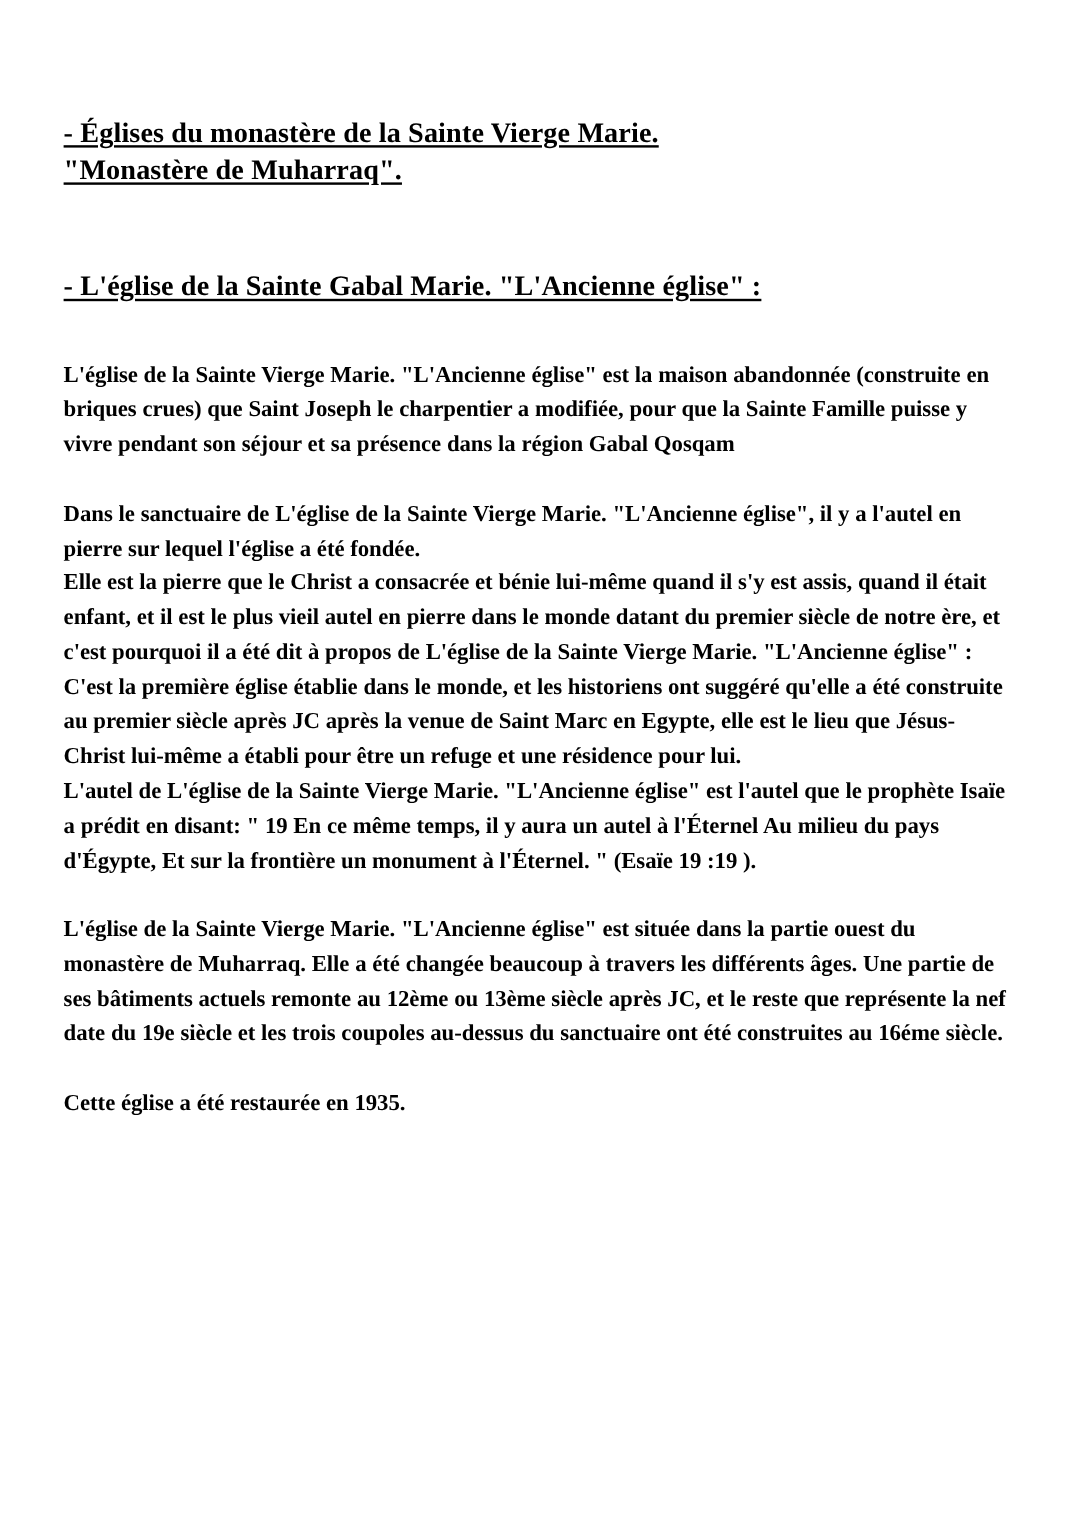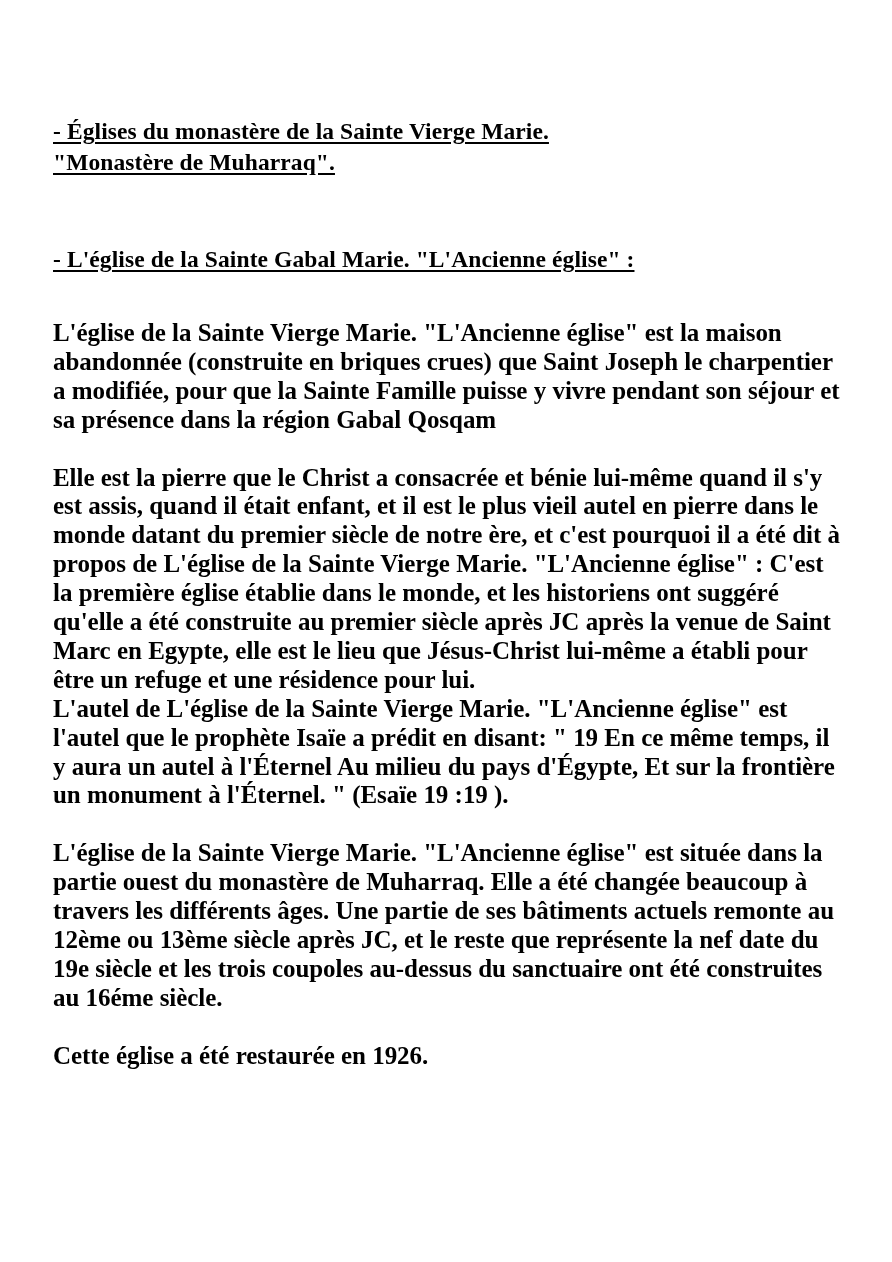--- a/index.html
+++ b/index.html
@@ -32,30 +32,29 @@
   .heading .uline {
     text-decoration: underline;
     text-decoration-thickness: 2px;
     text-underline-offset: 3px;
   }
   .heading-line {
     display: block;
   }
   #heading-primary {
     margin-bottom: 0;
-    margin-top: 20px;
   }
   .gap-heading {
     height: 66px;
   }
   .gap-after-heading2 {
     height: 44px;
   }
   .para {
-    font-size: 25px;
+    font-size: 19px;
     font-weight: bold;
     line-height: 28.9px;
     margin: 0;
     letter-spacing: -0.05px;
     word-spacing: 0.1px;
     max-width: 790px;
   }
   .para-gap {
     height: 28.9px;
   }
@@ -72,22 +71,23 @@
 
   <div class="gap-heading"></div>
 
   <h2 class="heading"><span class="uline">- L'église de la Sainte Gabal Marie. "L'Ancienne église" :</span></h2>
 
   <div class="gap-after-heading2"></div>
 
   <p class="para">L'église de la Sainte Vierge Marie. "L'Ancienne église" est la maison abandonnée (construite en briques crues) que Saint Joseph le charpentier a modifiée, pour que la Sainte Famille puisse y vivre pendant son séjour et sa présence dans la région Gabal Qosqam</p>
   <div class="para-gap"></div>
 
+  <p class="para">Dans le sanctuaire de L'église de la Sainte Vierge Marie. "L'Ancienne église", il y a l'autel en pierre sur lequel l'église a été fondée.</p>
   <p class="para">Elle est la pierre que le Christ a consacrée et bénie lui-même quand il s'y est assis, quand il était enfant, et il est le plus vieil autel en pierre dans le monde datant du premier siècle de notre ère, et c'est pourquoi il a été dit à propos de L'église de la Sainte Vierge Marie. "L'Ancienne église" : C'est la première église établie dans le monde, et les historiens ont suggéré qu'elle a été construite au premier siècle après JC après la venue de Saint Marc en Egypte, elle est le lieu que Jésus-Christ lui-même a établi pour être un refuge et une résidence pour lui.</p>
   <p class="para">L'autel de L'église de la Sainte Vierge Marie. "L'Ancienne église" est l'autel que le prophète Isaïe a prédit en disant: " 19 En ce même temps, il y aura un autel à l'Éternel Au milieu du pays d'Égypte, Et sur la frontière un monument à l'Éternel. " (Esaïe 19 :19 ).</p>
   <div class="para-gap"></div>
 
   <p class="para">L'église de la Sainte Vierge Marie. "L'Ancienne église" est située dans la partie ouest du monastère de Muharraq. Elle a été changée beaucoup à travers les différents âges. Une partie de ses bâtiments actuels remonte au 12ème ou 13ème siècle après JC, et le reste que représente la nef date du 19e siècle et les trois coupoles au-dessus du sanctuaire ont été construites au 16éme siècle.</p>
   <div class="para-gap"></div>
 
-  <p class="para">Cette église a été restaurée en 1926.</p>
+  <p class="para">Cette église a été restaurée en 1935.</p>
 
 </div>
 
 </body></html>

